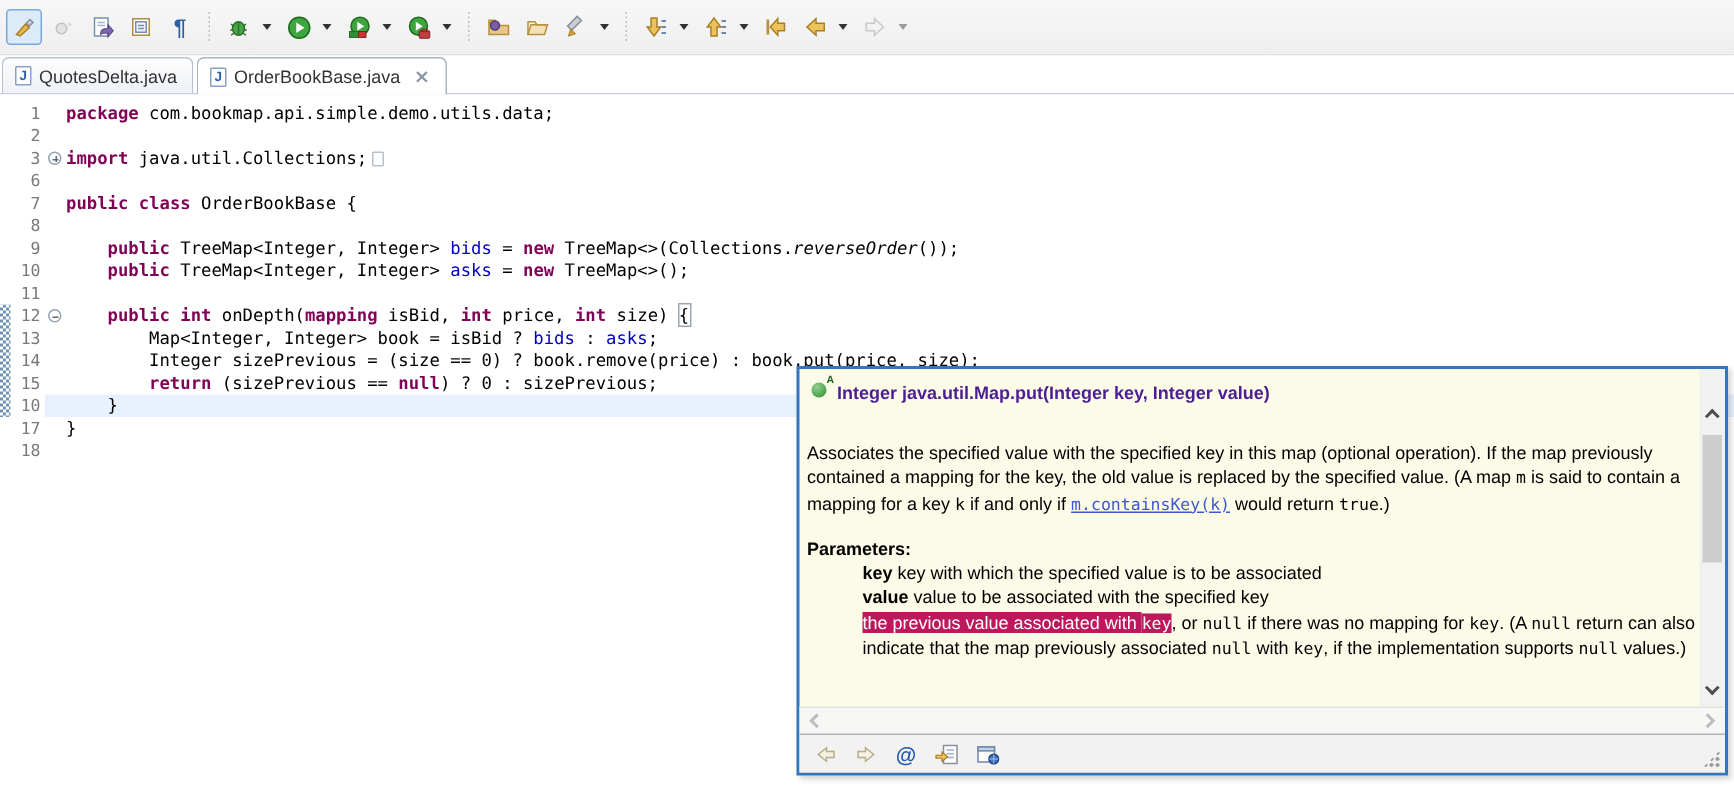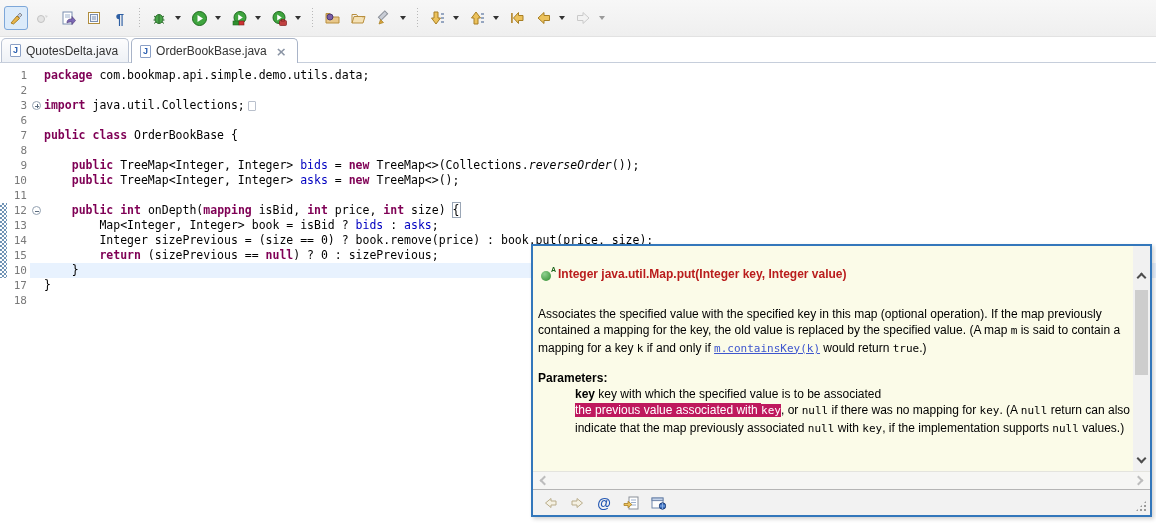--- a/index.html
+++ b/index.html
@@ -85,23 +85,23 @@
   .c-foldbox { display:inline-block; width:8px; height:10px; border:1px solid #b9c0cc; border-radius:1px; margin-left:3px; vertical-align:-2px; }
 
   
   .popup {
     position:absolute; left:531px; top:244px; width:621px; height:273px;
     background:#fbfbe8; border:2px solid #3377bb;
     box-shadow:2px 2px 4px rgba(0,0,0,.18);
   }
   .popup-content { position:absolute; left:0; top:0; right:0; height:225px; overflow:hidden; }
   .popup-title {
-    display:flex; align-items:flex-end; gap:7px;
+    display:flex; align-items:flex-start; gap:7px;
     padding:9px 8px 0 8px; margin-bottom:25px;
-    font-size:12px; font-weight:bold; color:#b91c1c;margin-top:12px;
+    font-size:12px; font-weight:bold; color:#4c1d95;
   }
   .m-icon { position:relative; width:10px; height:10px; border-radius:50%;
     background:radial-gradient(circle at 35% 30%, #8fd08f, #2e8b2e); flex:0 0 auto; }
   .m-icon::after { content:"A"; position:absolute; top:-5px; right:-5px; font-size:7px; font-weight:bold; color:#1c641c; }
   .blk { padding:0 14px 0 5px; line-height:16.3px; font-size:12px; color:#000; }
   .blk.indent { padding-left:42px; }
   .blk.gap { margin-top:13px; }
   .d-b { font-weight:bold; }
   .d-m, .d-ml, .d-selm { font-family:"DejaVu Sans Mono", monospace; font-size:11px; }
   .d-ml { color:#3e56ce; text-decoration:underline; }
@@ -376,20 +376,21 @@
 <div class="popup">
   <div class="popup-content">
     <div class="popup-title">
       <span class="m-icon"></span>
       <span>Integer java.util.Map.put(Integer key, Integer value)</span>
     </div>
     <div>
         <div class="blk para"><span>Associates the specified value with the specified key in this map (optional operation). If the map previously contained a mapping for the key, the old value is replaced by the specified value. (A map </span><span class="d-m">m</span><span> is said to contain a mapping for a key </span><span class="d-m">k</span><span> if and only if </span><span class="d-ml">m.containsKey(k)</span><span> would return </span><span class="d-m">true</span><span>.)</span></div>
         <div class="blk label gap"><span class="d-b">Parameters:</span></div>
         <div class="blk indent"><span class="d-b">key</span><span> key with which the specified value is to be associated</span></div>
+        <div class="blk indent"><span class="d-b">value</span><span> value to be associated with the specified key</span></div>
         <div class="blk indent"><span class="d-sel">the previous value associated with </span><span class="d-selm">key</span><span>, or </span><span class="d-m">null</span><span> if there was no mapping for </span><span class="d-m">key</span><span>. (A </span><span class="d-m">null</span><span> return can also indicate that the map previously associated </span><span class="d-m">null</span><span> with </span><span class="d-m">key</span><span>, if the implementation supports </span><span class="d-m">null</span><span> values.)</span></div>
       </div>
     <div class="vscroll">
       <span class="varrow top">
           <span class="chev up"></span>
         </span>
       <span class="vthumb"></span>
       <span class="varrow bottom">
           <span class="chev down"></span>
         </span>

